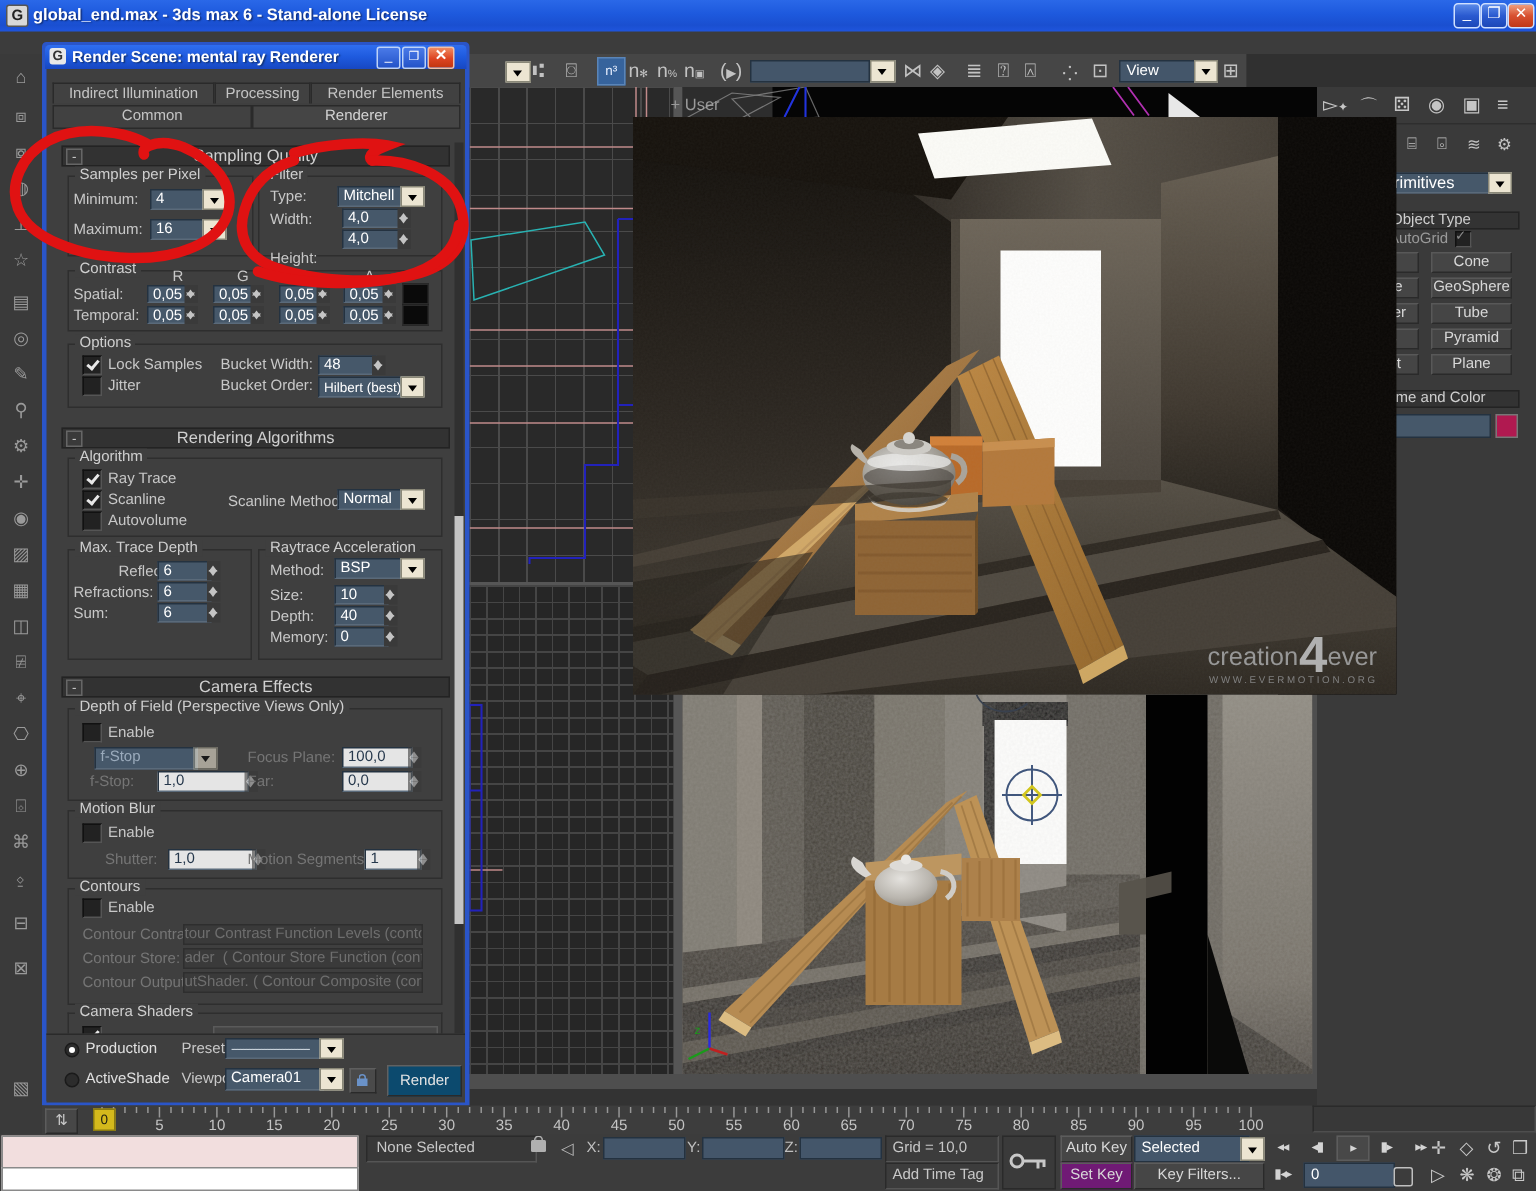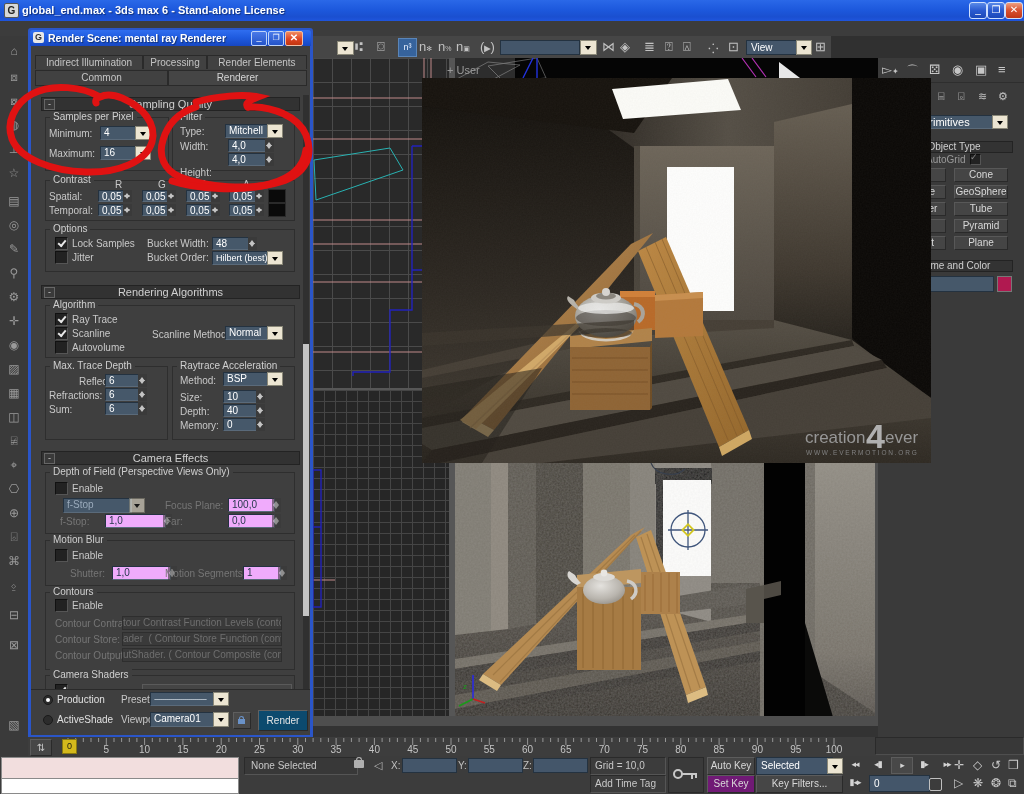--- a/index.html
+++ b/index.html
@@ -43,21 +43,21 @@
   #vp-gap{left:313px;top:726px;width:565px;height:12px;background:#333;}
   #campos{left:455px;top:463px;width:420px;height:254px;background:#6b6760;}
   #camborder-r{left:875px;top:463px;width:3px;height:263px;background:#4e4e4e;}
   
   #cmdpanel{left:878px;top:58px;width:146px;height:680px;background:#3a3a3a;}
   .cpbtn{position:absolute;left:76px;width:52px;height:12px;background:#454545;border:1px solid #585858;
      border-bottom-color:#2a2a2a;border-right-color:#2a2a2a;color:#d8d8d8;text-align:center;line-height:12px;font-size:10px;}
   
   .fld{position:absolute;background:#46586a;color:#fff;font-size:10px;line-height:12px;padding-left:3px;white-space:nowrap;overflow:hidden;
       border-top:1px solid #243240;border-left:1px solid #243240;border-bottom:1px solid #5a6a7a;border-right:1px solid #5a6a7a;}
-  .fld.dis{color:#26384c;background:#f0abfc;}
+  .fld.dis{color:#26384c;background:#e5e5e5;}
   .drop{position:absolute;background:#ece5d2;border:1px solid #8a8878;color:#000;}
   .drop:after{content:"";position:absolute;left:50%;margin-left:-3.5px;top:40%;border:3.5px solid transparent;border-top:4.5px solid #000;}
   .spin{position:absolute;width:9px;background:#3a3a3a;}
   .spin:before,.spin:after{content:"";position:absolute;left:1px;border:3px solid transparent;}
   .spin:before{top:0;border-bottom:4px solid #c4c4c4;}
   .spin:after{bottom:0;border-top:4px solid #c4c4c4;}
   .cb{position:absolute;width:11px;height:11px;background:#222;border-top:1px solid #111;border-left:1px solid #111;
      border-bottom:1px solid #555;border-right:1px solid #555;}
   .cb.on:after{content:"";position:absolute;left:2px;top:2px;width:6px;height:3px;border-left:2px solid #e8e8e8;border-bottom:2px solid #e8e8e8;transform:rotate(-50deg);}
   .grp{position:absolute;border:1px solid #2e2e2e;box-shadow:inset 0 0 0 1px #4a4a4a00;}

